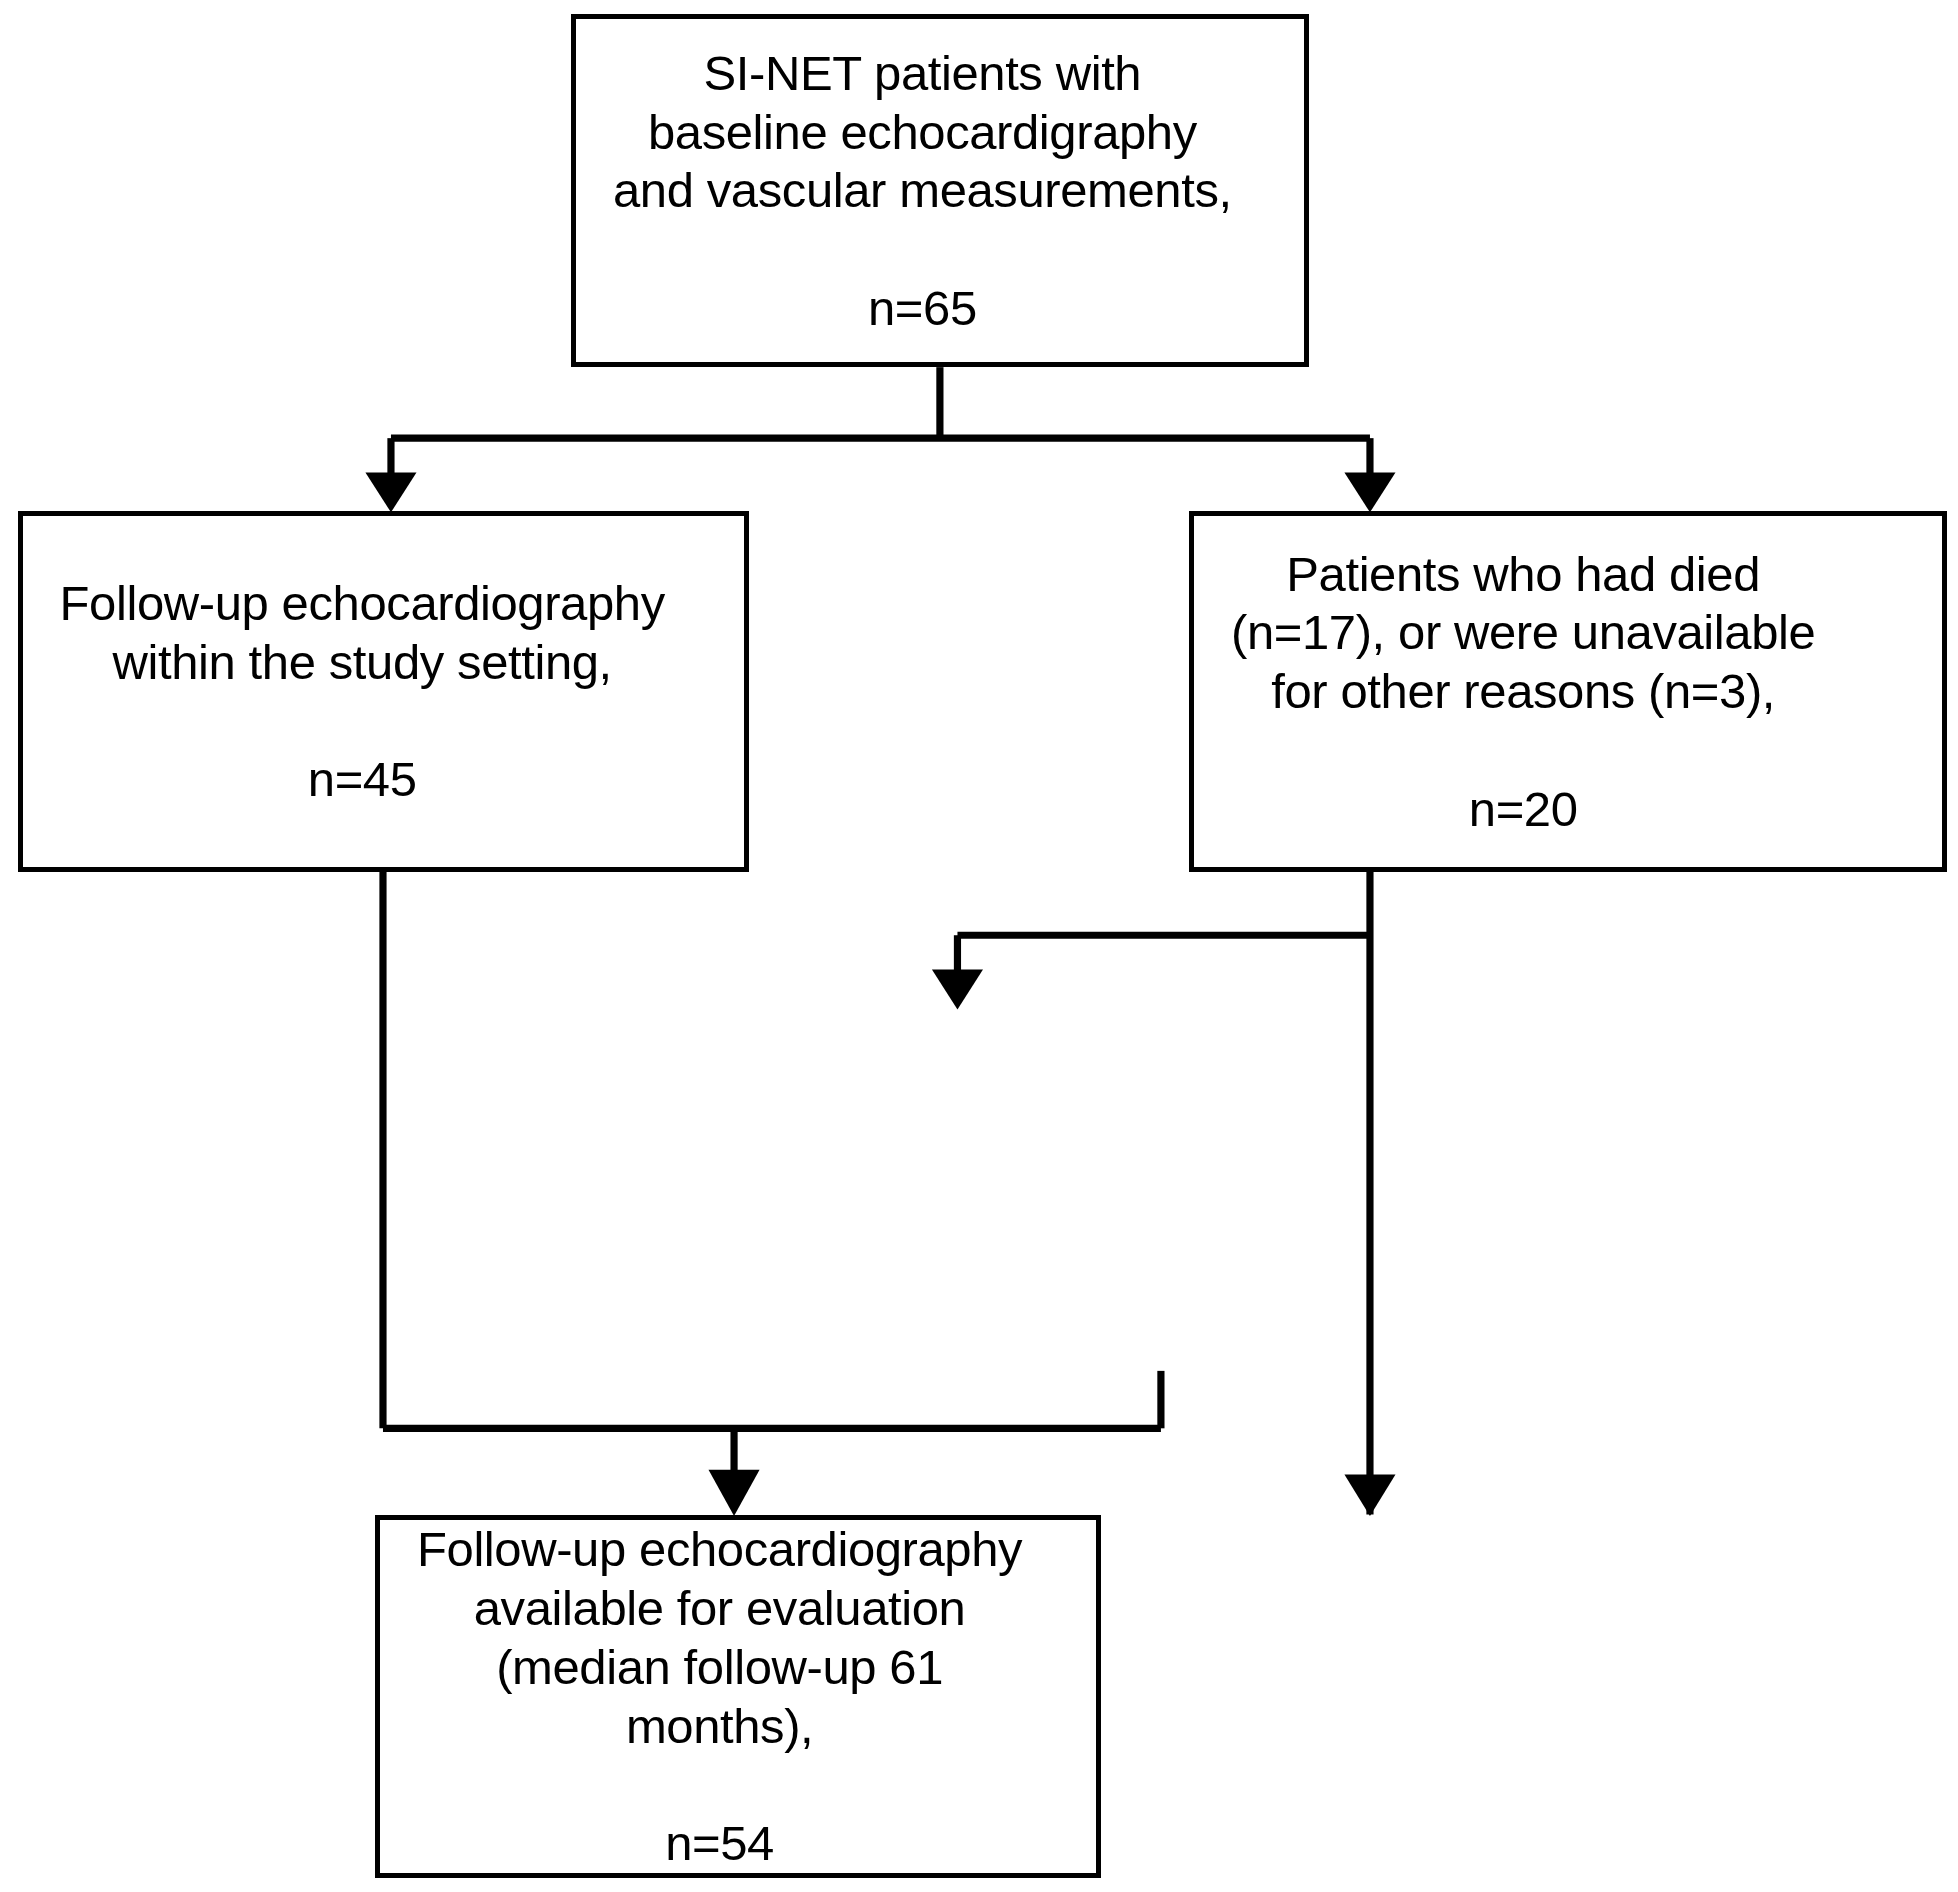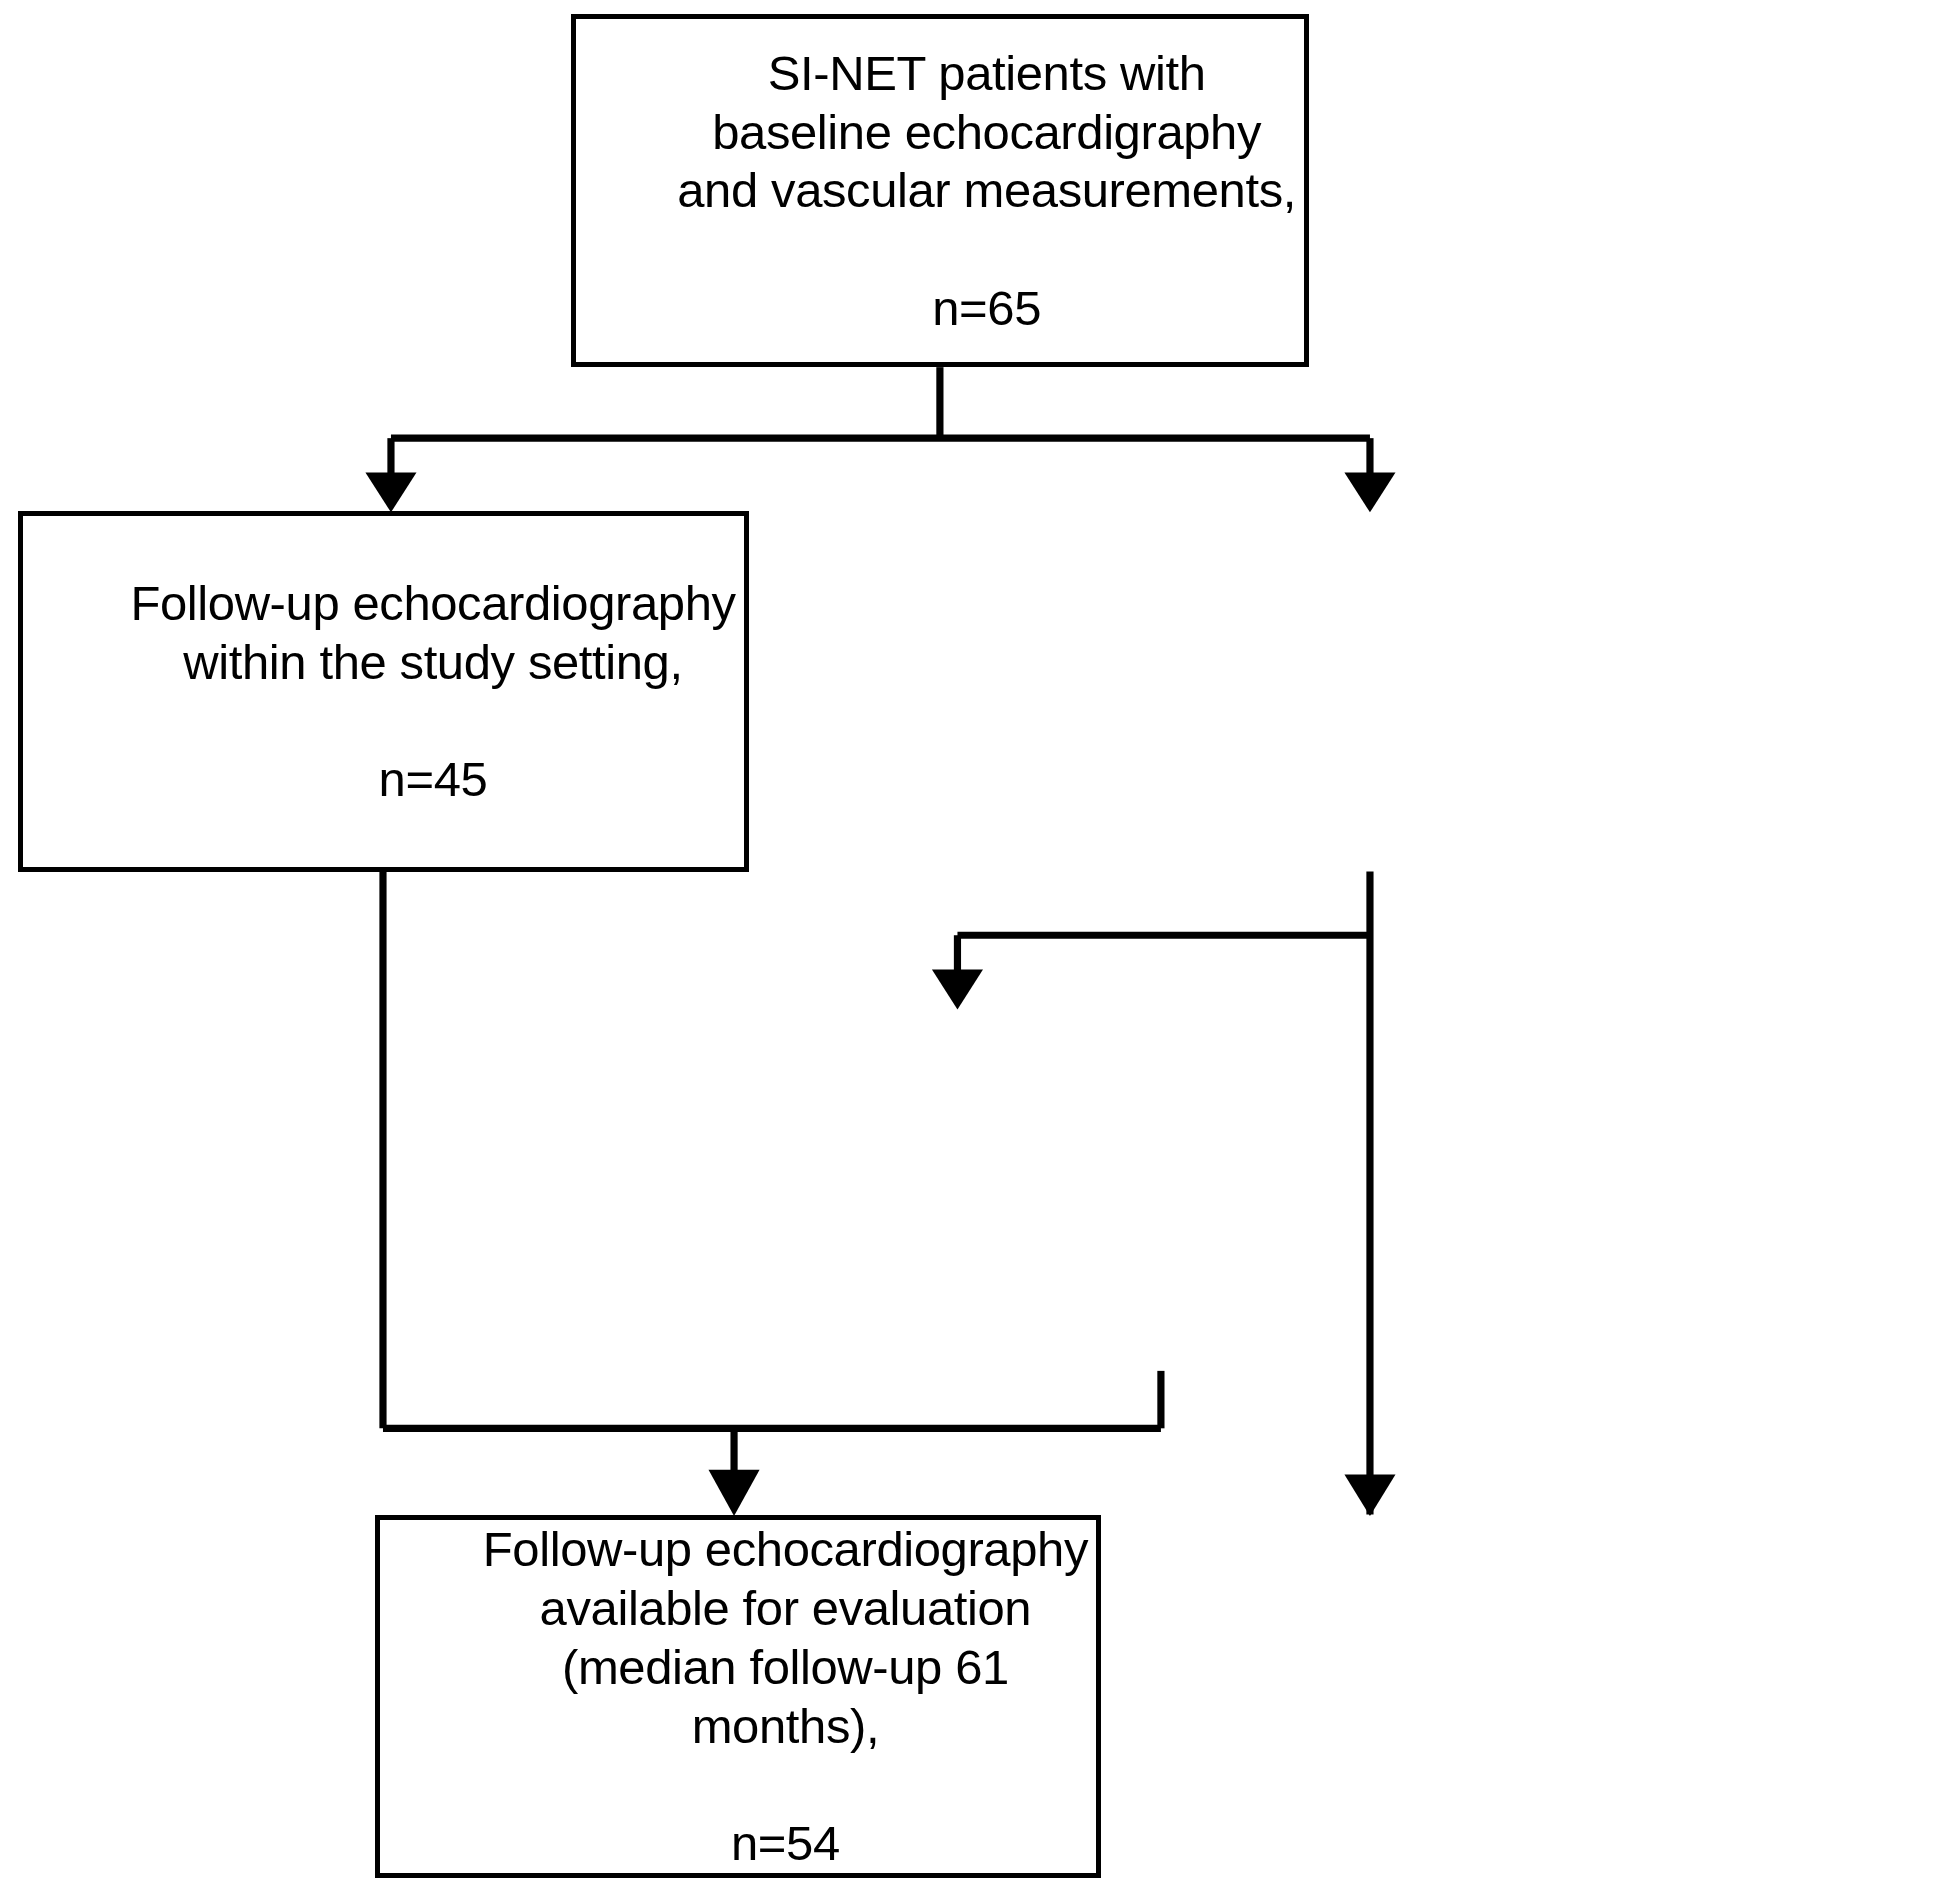--- a/index.html
+++ b/index.html
@@ -25,21 +25,21 @@
     width: 1958px;
     height: 1892px;
   }
   .node-box {
     position: absolute;
     box-sizing: border-box;
     background: #ffffff;
     border: 5.6px solid #000000;
     display: flex;
     align-items: center;
-    justify-content: flex-end;
+    justify-content: flex-start;
     padding-left: 29px;
   }
   .node-text {
     text-align: center;
     color: #000000;
     font-family: "Liberation Sans", sans-serif;
     font-size: 49px;
     line-height: 1.20;
     letter-spacing: -0.4px;
     white-space: pre-line;
@@ -98,20 +98,27 @@
 n=65</div>
   </div>
 
   <div class="node-box" style="left:17.6px; top:511px; width:731px; height:361px;">
     <div class="node-text">Follow-up echocardiography
 within the study setting,
 
 n=45</div>
   </div>
 
+  <div class="node-box" style="left:1189px; top:511px; width:758px; height:361px;">
+    <div class="node-text">Patients who had died
+(n=17), or were unavailable
+for other reasons (n=3),
+
+n=20</div>
+  </div>
 
 
   <div class="node-box" style="left:375px; top:1515px; width:726px; height:363px;">
     <div class="node-text">Follow-up echocardiography
 available for evaluation
 (median follow-up 61
 months),
 
 n=54</div>
   </div>

